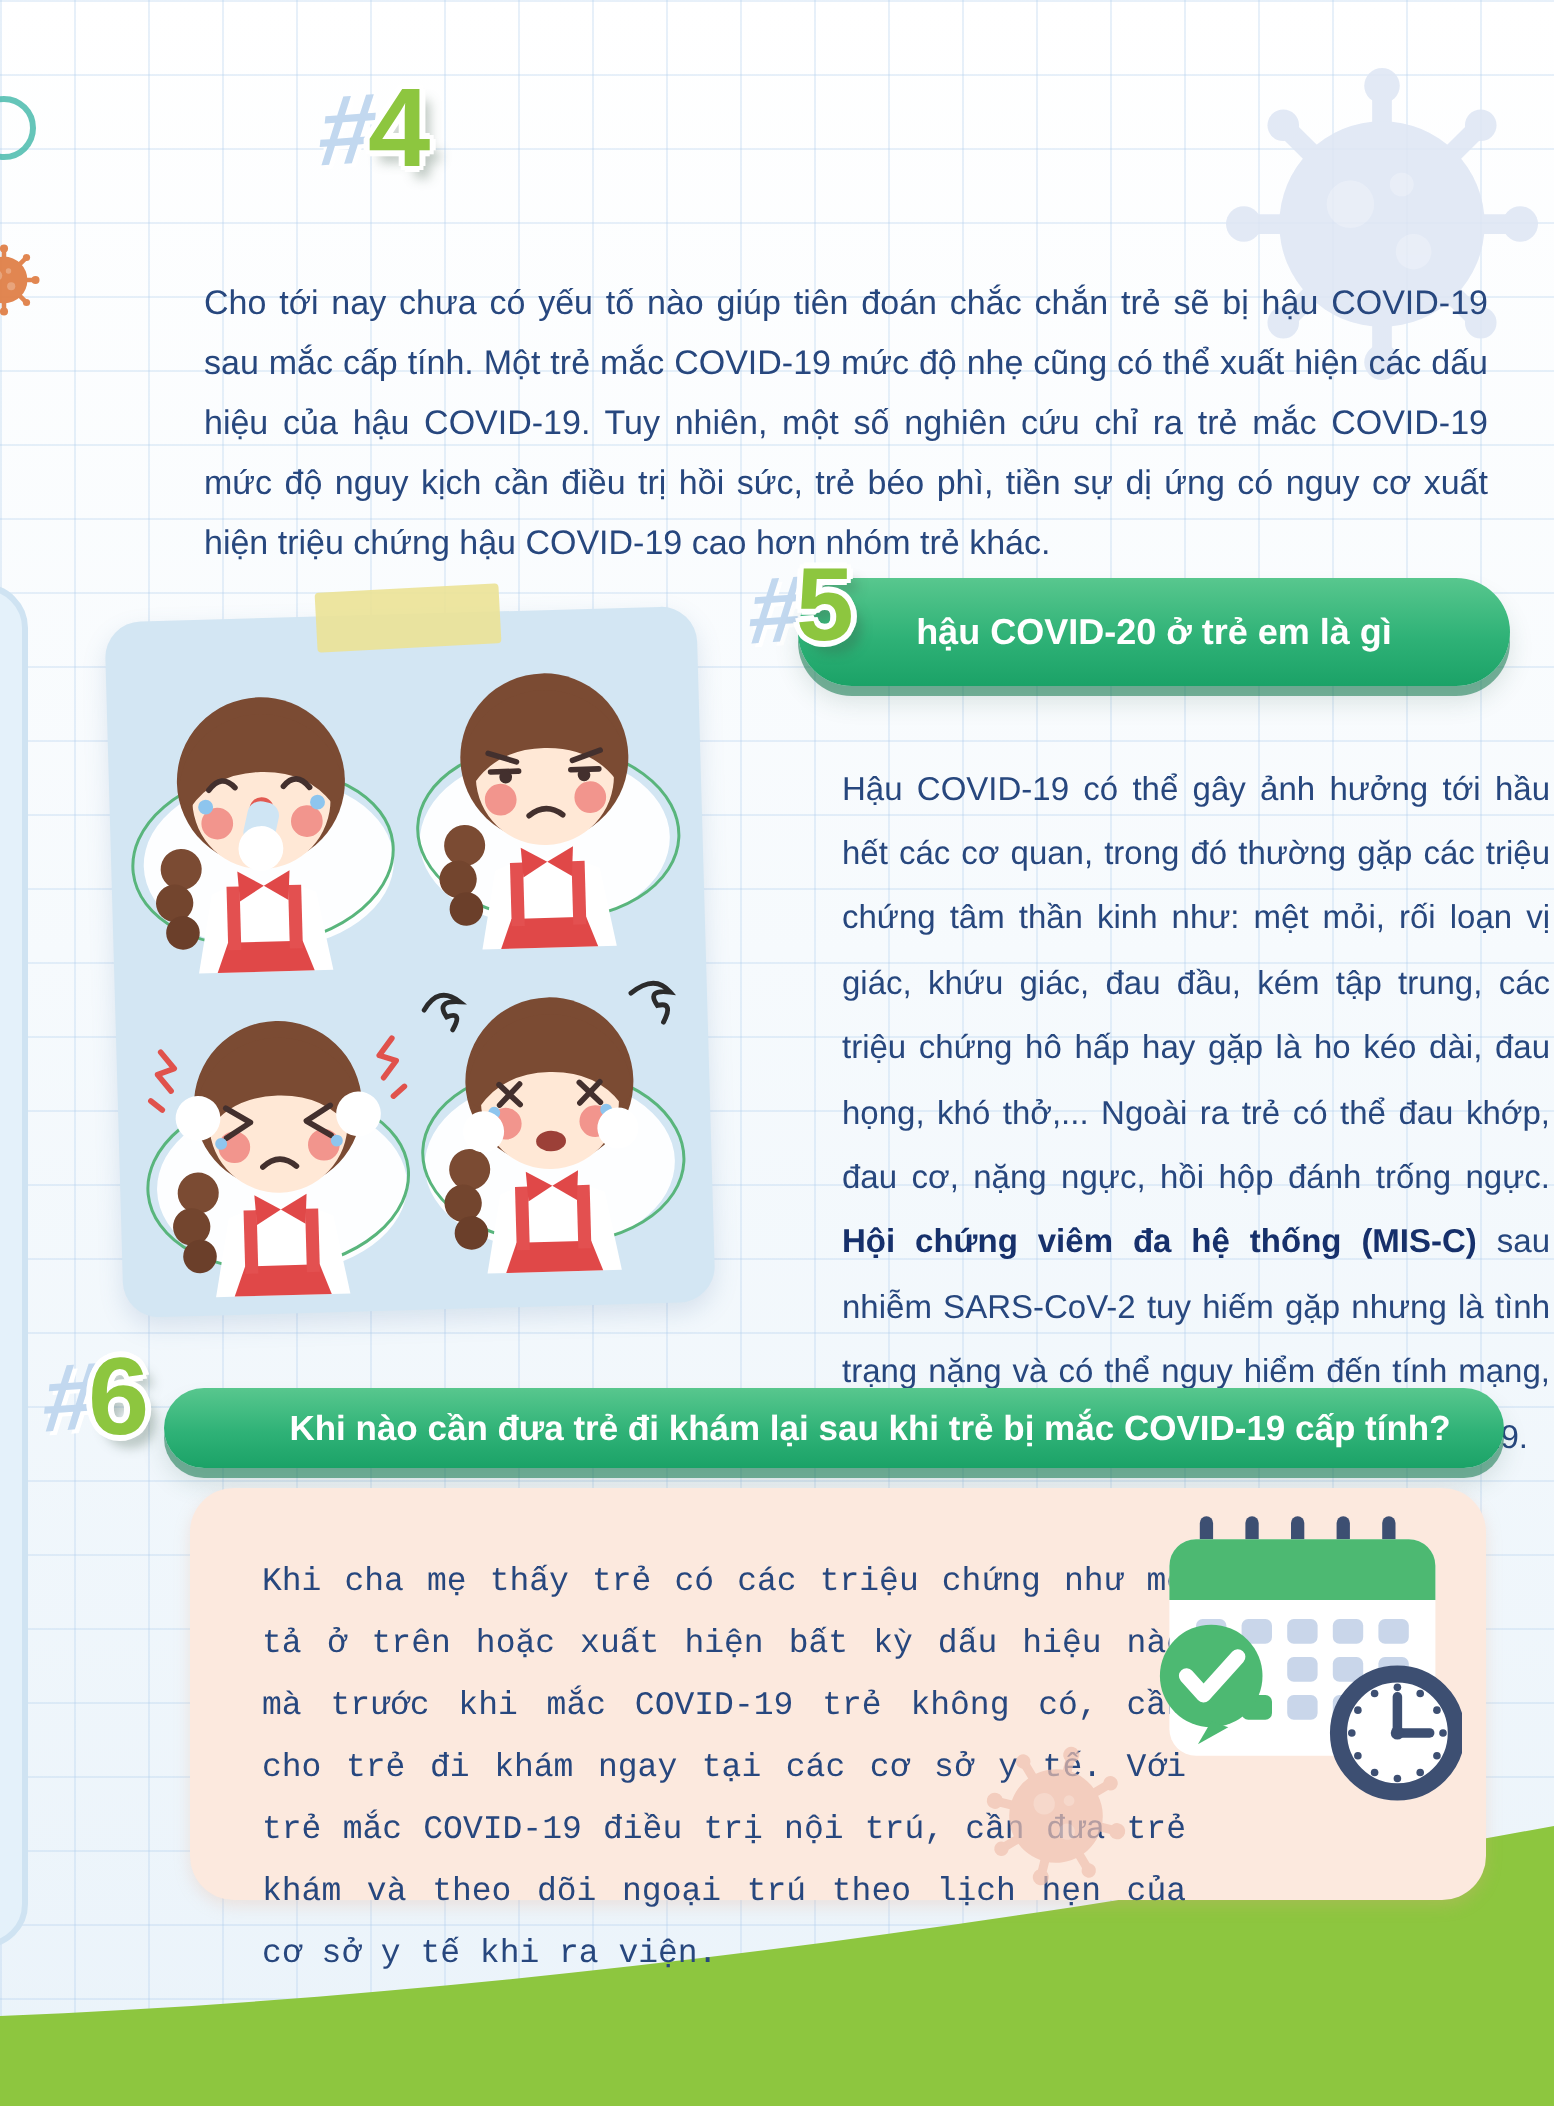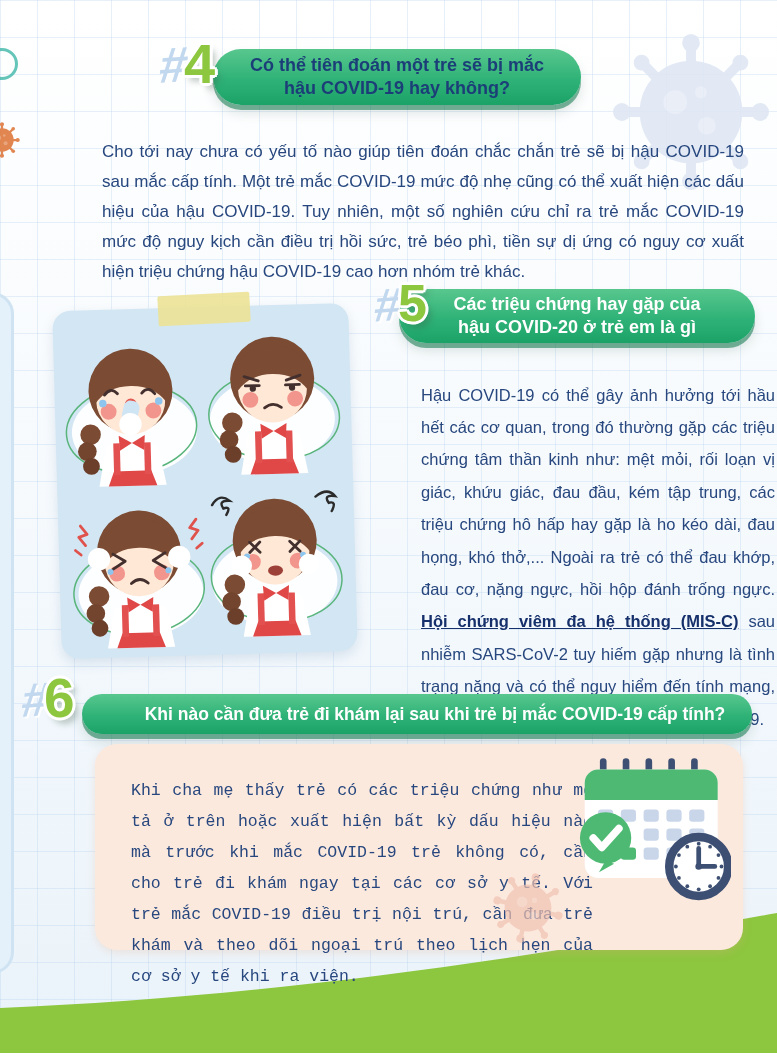--- a/index.html
+++ b/index.html
@@ -42,21 +42,21 @@
   .num-q4{left:184px;top:36px;font-size:56px;}
   .hash-q4{left:160px;top:40px;font-size:50px;}
   .num-q5{left:398px;top:277px;font-size:52px;}
   .hash-q5{left:375px;top:281px;font-size:47px;}
   .num-q6{left:44px;top:671px;font-size:55px;}
   .hash-q6{left:22px;top:676px;font-size:48px;}
   
   .para{position:absolute;z-index:3;color:#27477e;text-align:justify;margin-left:27px;}
   .para-q4{left:75px;top:120px;width:642px;font-size:17px;line-height:30px;}
   .para-q5{left:394px;top:362px;width:354px;font-size:16.5px;line-height:32.4px;}
-  .para-q5 b{color:#16306b;text-decoration:underline;}
+  .para-q5 b{color:#16306b;}
   .para-q6{font-size:16.5px;line-height:31px;color:#27477e;text-align:justify;}
   
   .kids-card{position:absolute;left:57px;top:307px;width:296px;height:348px;z-index:3;
              background:#d3e6f3;border-radius:18px;transform:rotate(-1.6deg);
              box-shadow:0 5px 12px rgba(90,130,170,.18);}
   .tape{position:absolute;left:158px;top:294px;width:92px;height:30px;z-index:4;
         background:rgba(235,226,150,.9);transform:rotate(-3deg);border-radius:2px;}
   .girl-tile{position:absolute;width:140px;height:152px;}
   .girl-tile svg{display:block;width:100%;height:100%;}
   .tile-1{left:6px;top:28px;}
@@ -138,24 +138,20 @@
   </div>
   <div class="virus virus-orange">
     <svg viewBox="0 0 80 80">
         <use href="#virus-shape"></use>
       </svg>
   </div>
   <div class="teal-arc"></div>
   <div class="edge-card"></div>
 
   <div class="hash hash-q4">#</div>
-  <div class="pill pill-q4">
-    <div class="t1">Có thể tiên đoán một trẻ sẽ bị mắc</div>
-    <div class="t2">hậu COVID-19 hay không?</div>
-  </div>
   <div class="bignum num-q4">4</div>
   <p class="para para-q4">Cho tới nay chưa có yếu tố nào giúp tiên đoán chắc chắn trẻ sẽ bị hậu COVID-19 sau mắc cấp tính. Một trẻ mắc COVID-19 mức độ nhẹ cũng có thể xuất hiện các dấu hiệu của hậu COVID-19. Tuy nhiên, một số nghiên cứu chỉ ra trẻ mắc COVID-19 mức độ nguy kịch cần điều trị hồi sức, trẻ béo phì, tiền sự dị ứng có nguy cơ xuất hiện triệu chứng hậu COVID-19 cao hơn nhóm trẻ khác.</p>
 
   <div class="kids-card">
     <div class="girl-tile tile-1">
       <svg viewBox="0 0 150 160">
         <ellipse cx="78" cy="100" rx="67" ry="46" fill="#fdfeff"></ellipse>
         <ellipse cx="75" cy="97" rx="70" ry="47" fill="none" stroke="#59b57c" stroke-width="1.6" transform="rotate(-5 75 97)"></ellipse>
         <g transform="translate(5,0)">
           <use href="#girl-base"></use>
@@ -221,21 +217,20 @@
           <path class="scribble" d="M4,16 q8,-13 19,-4 q-13,-1 -7,8 q9,-3 3,7"></path>
           <path class="scribble" d="M115,10 q13,-10 21,0 q-13,-2 -7,7 q9,-2 3,9"></path>
         </g>
       </svg>
     </div>
   </div>
   <div class="tape"></div>
 
   <div class="hash hash-q5">#</div>
   <div class="pill pill-q5">
-    <div class="t1">Các triệu chứng hay gặp của</div>
     <div class="t2">hậu COVID-20 ở trẻ em là gì</div>
   </div>
   <div class="bignum num-q5">5</div>
   <p class="para para-q5"><span>Hậu COVID-19 có thể gây ảnh hưởng tới hầu hết các cơ quan, trong đó thường gặp các triệu chứng tâm thần kinh như: mệt mỏi, rối loạn vị giác, khứu giác, đau đầu, kém tập trung, các triệu chứng hô hấp hay gặp là ho kéo dài, đau họng, khó thở,... Ngoài ra trẻ có thể đau khớp, đau cơ, nặng ngực, hồi hộp đánh trống ngực. </span><b>Hội chứng viêm đa hệ thống (MIS-C)</b><span> sau nhiễm SARS-CoV-2 tuy hiếm gặp nhưng là tình trạng nặng và có thể nguy hiểm đến tính mạng, có thể xuất hiện sau 2 - 6 tuần mắc COVID-19.</span></p>
 
   <div class="hash hash-q6">#</div>
   <div class="pill pill-q6">
     <div class="t1">Khi nào cần đưa trẻ đi khám lại sau khi trẻ bị mắc COVID-19 cấp tính?</div>
   </div>
   <div class="bignum num-q6">6</div>

